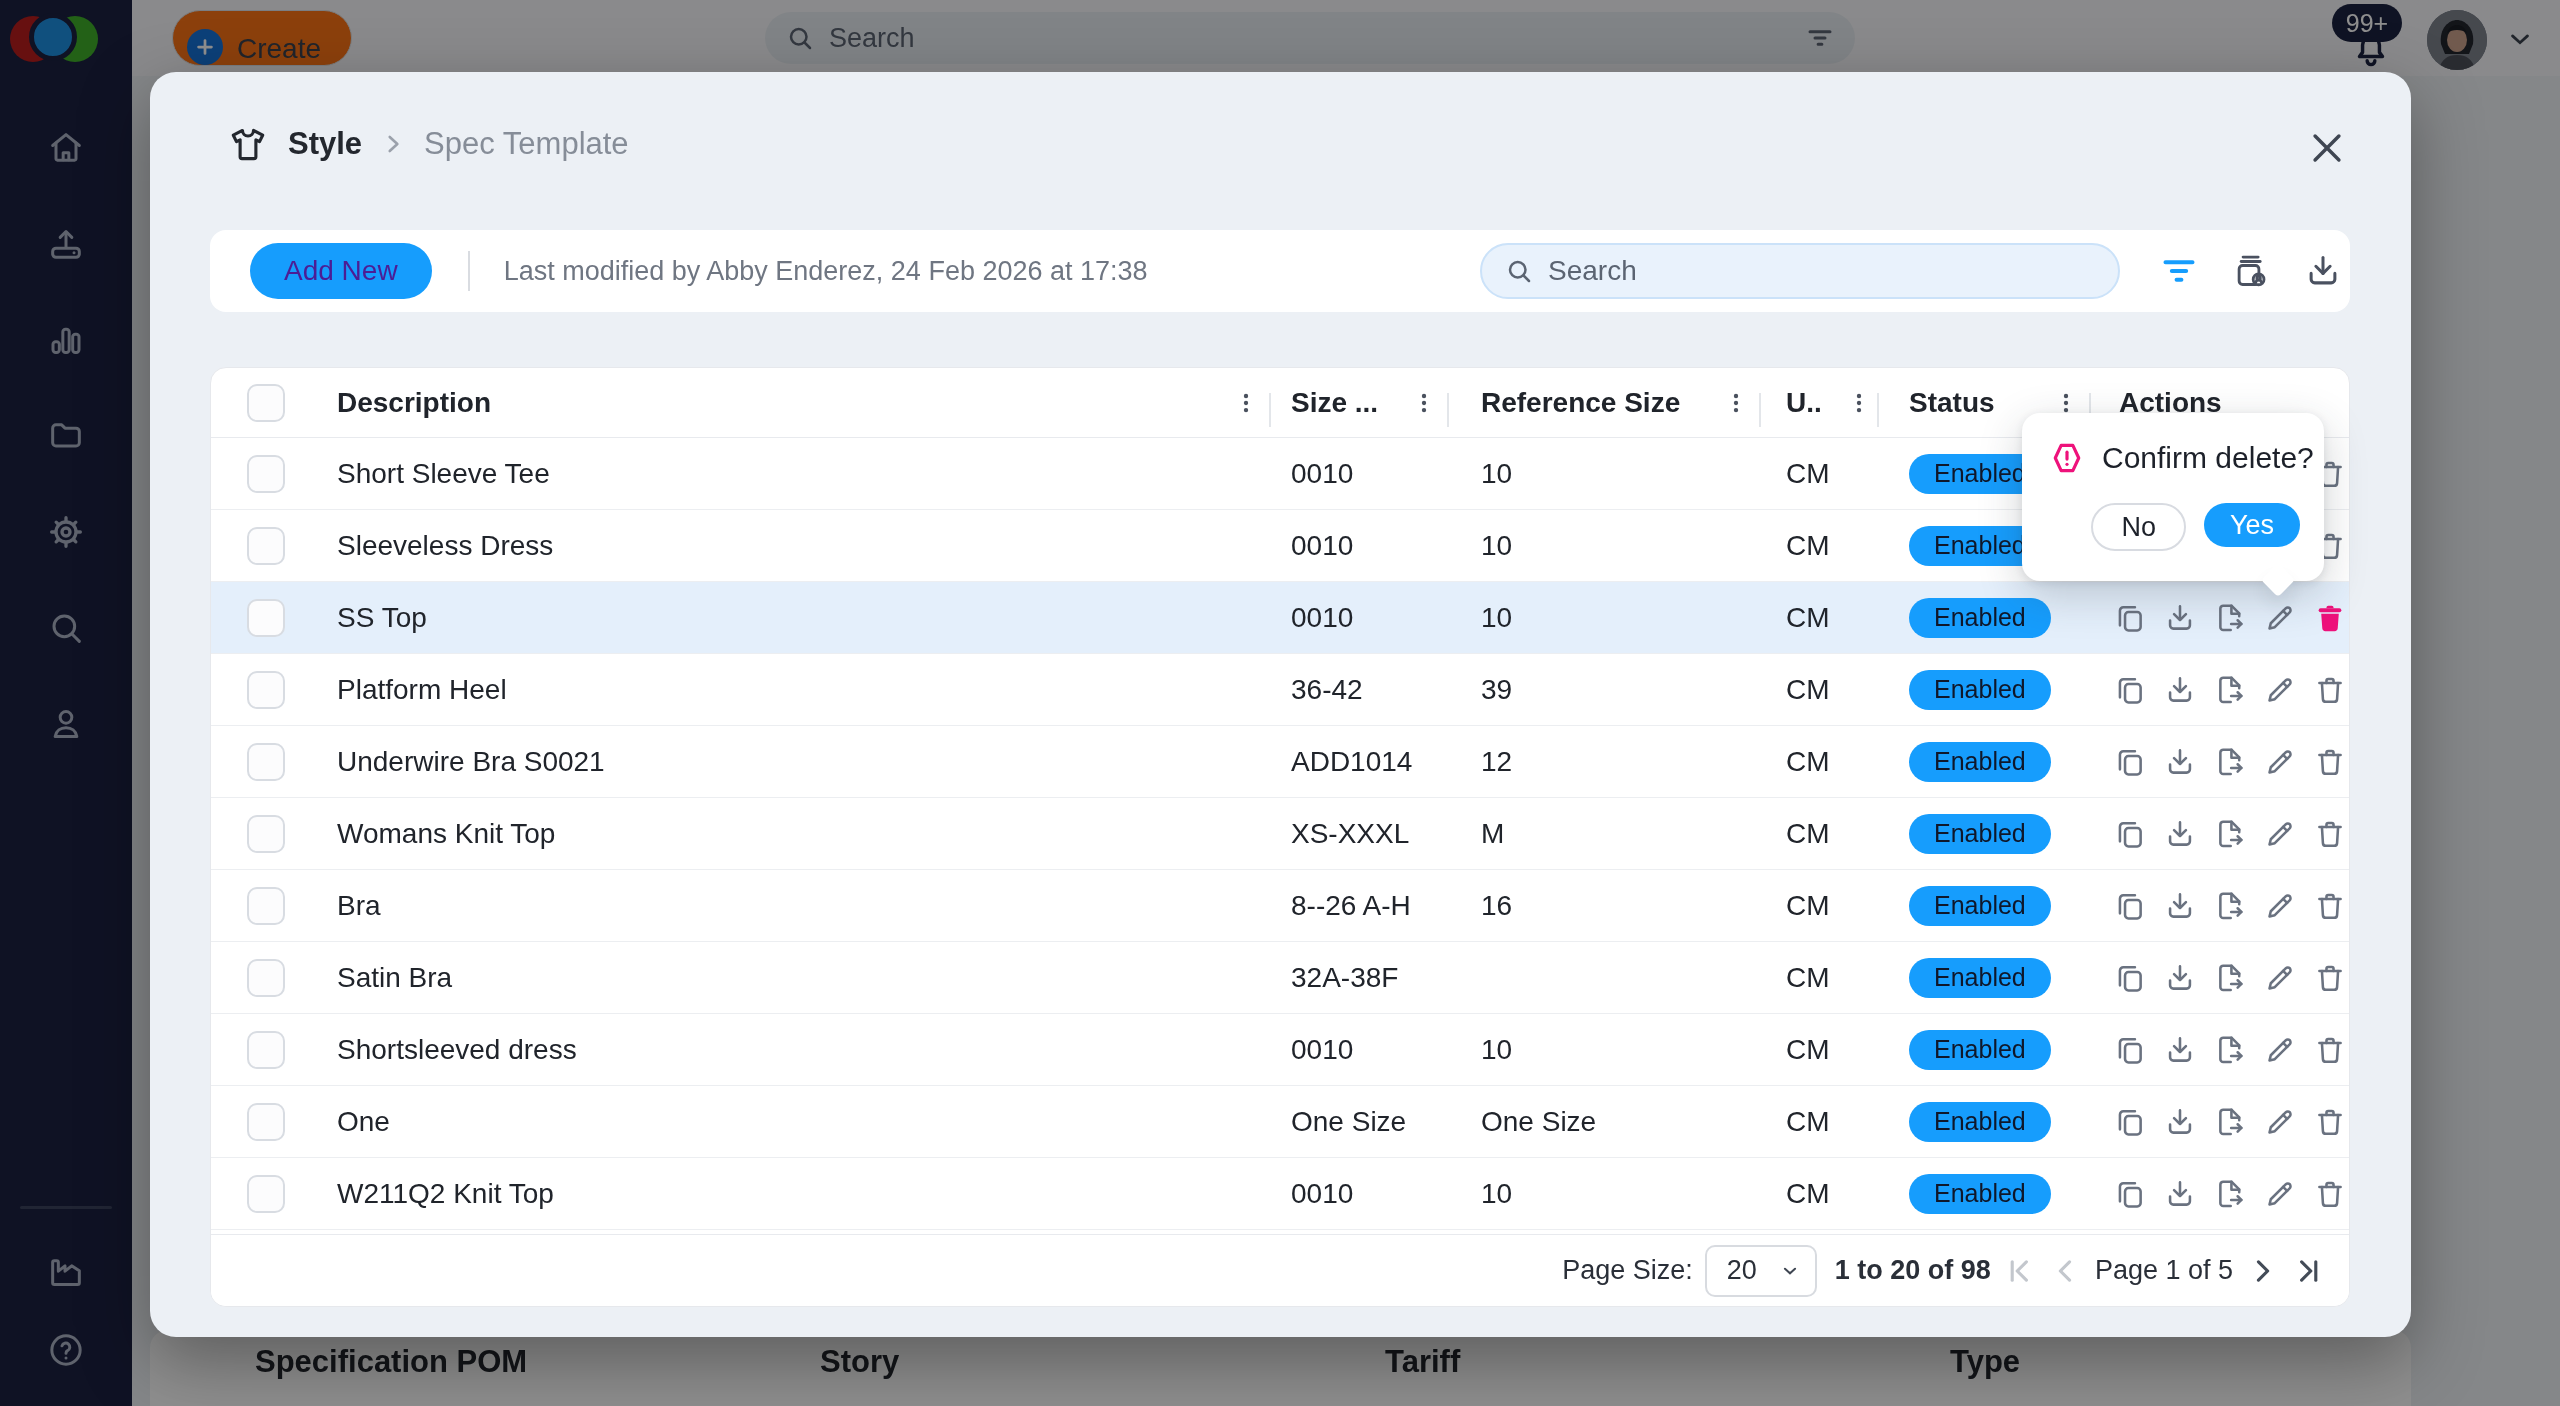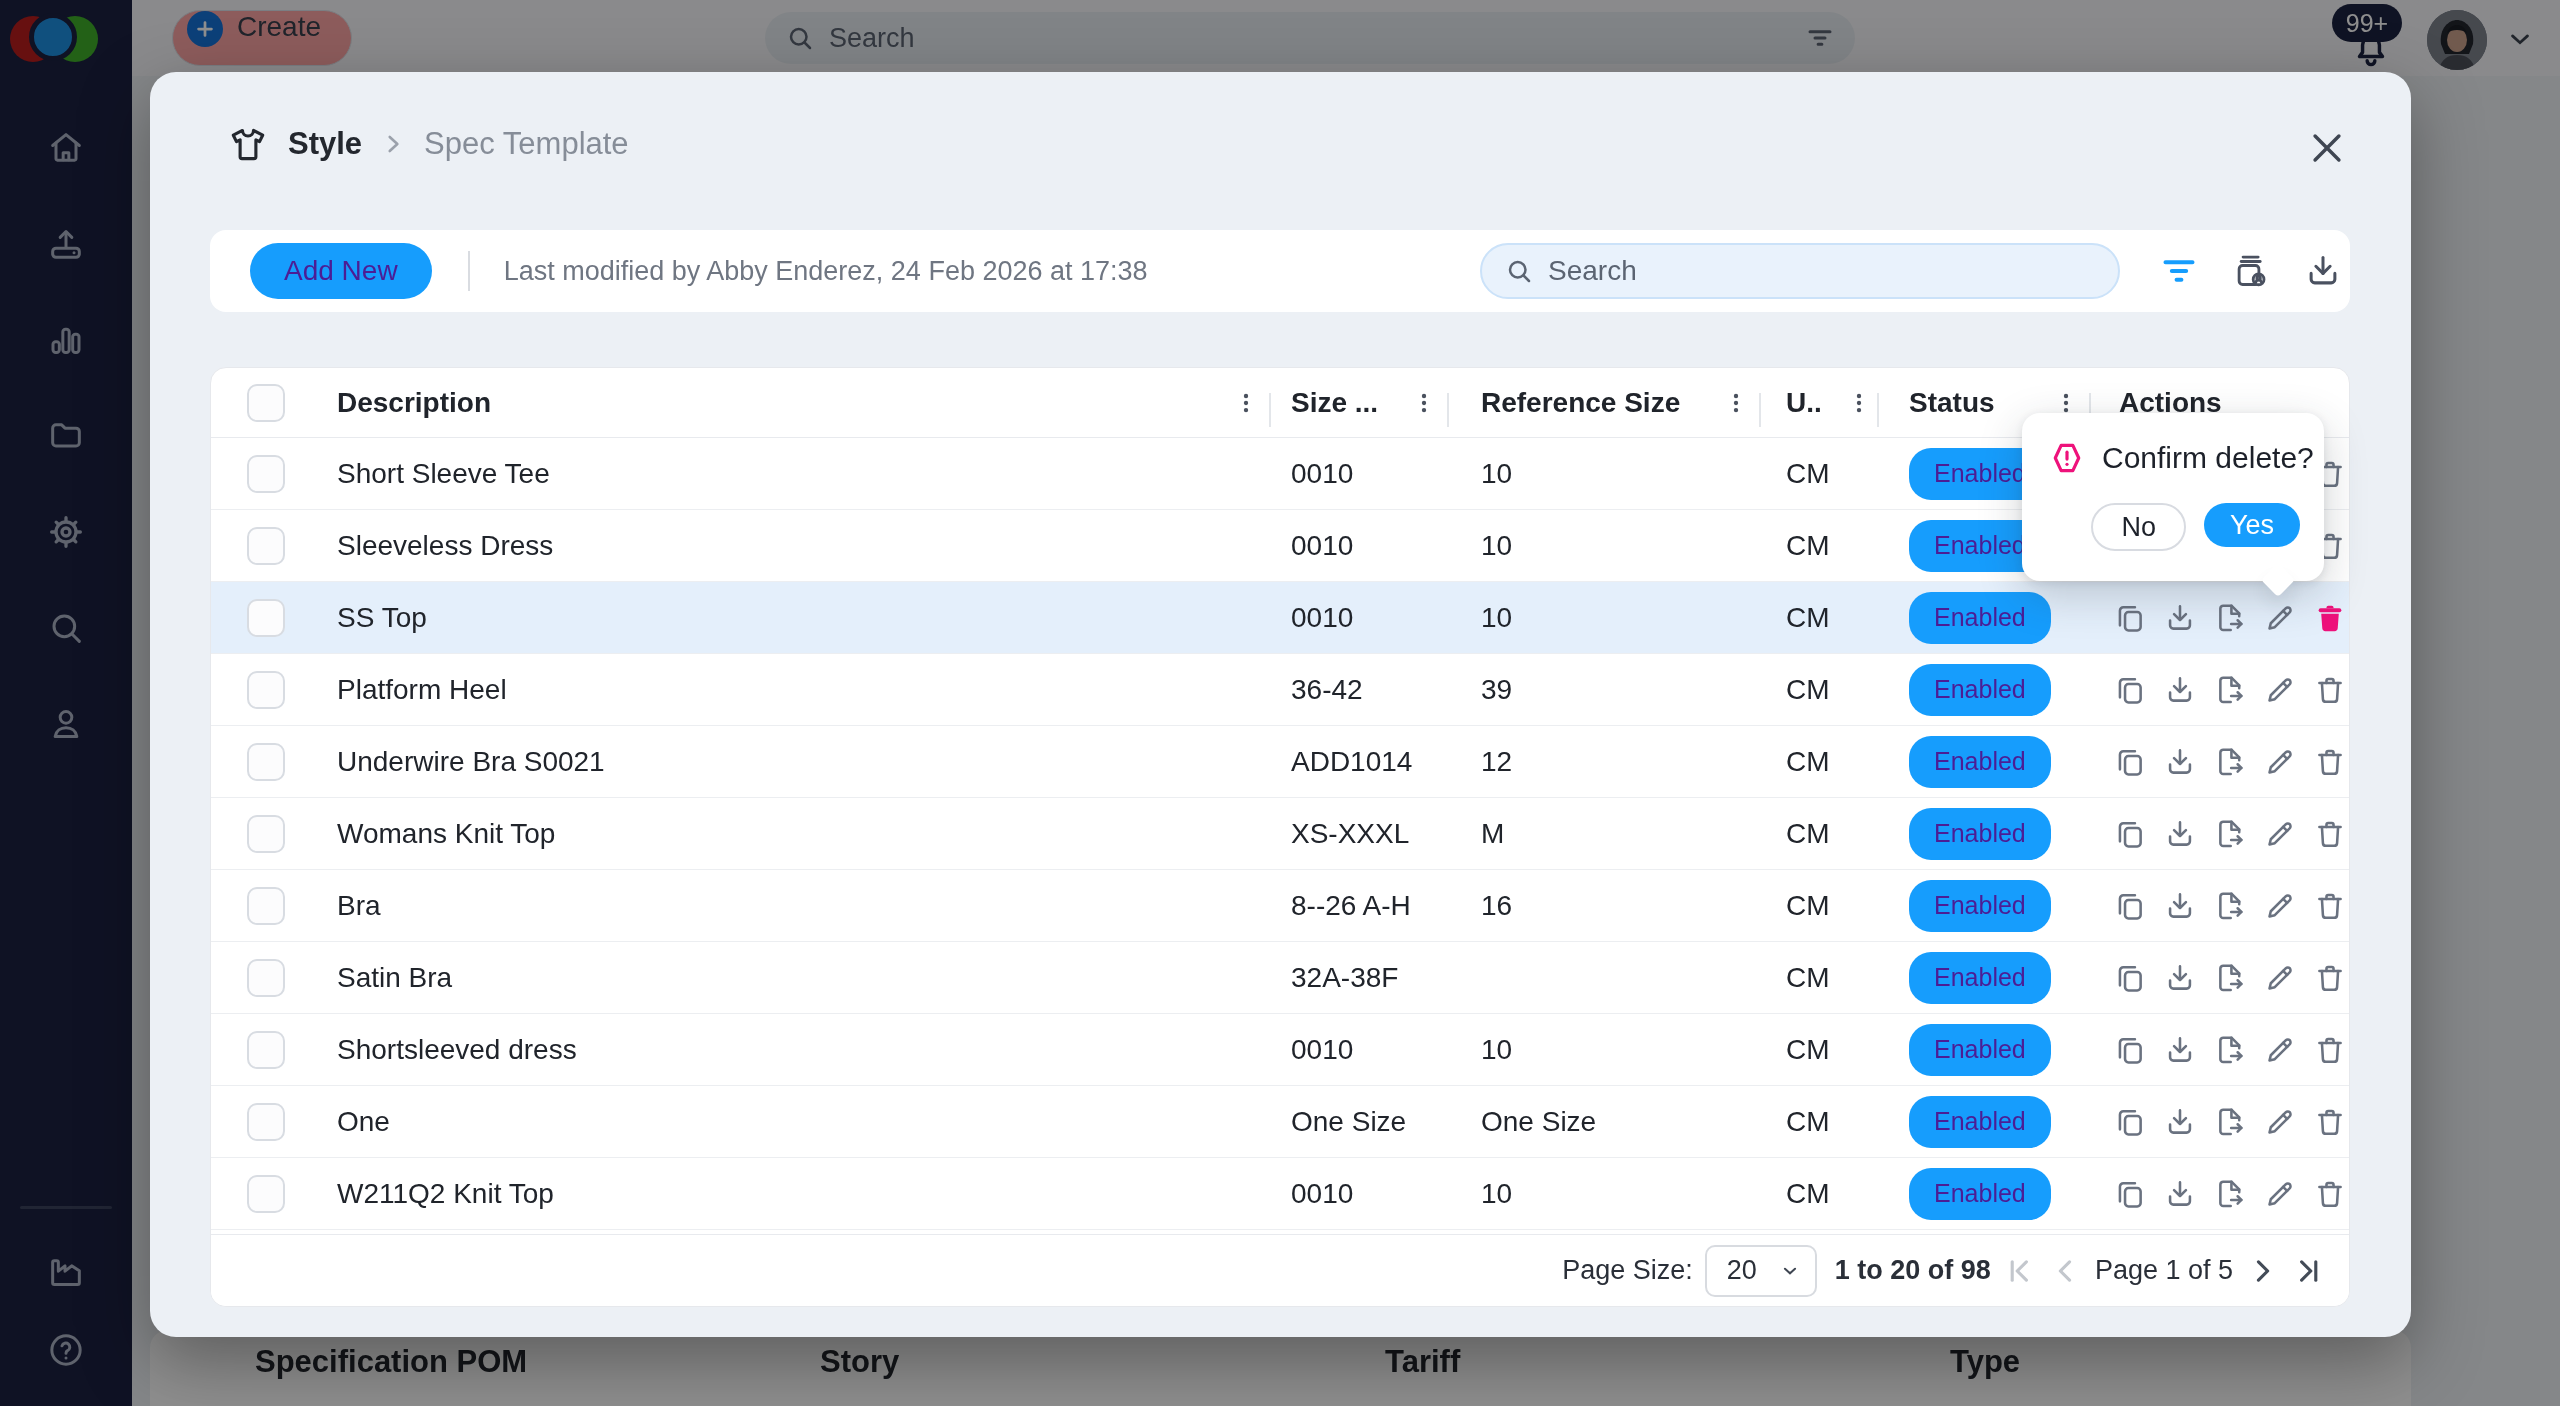--- a/index.html
+++ b/index.html
@@ -5,21 +5,21 @@
   * { margin:0; padding:0; box-sizing:border-box; }
   html,body { width:2560px; height:1406px; overflow:hidden; }
   body { font-family:"Liberation Sans", sans-serif; position:relative; background:#eef0f4; }
 
   
   #page { position:absolute; inset:0; z-index:0; }
 
   
   #topbar { position:absolute; left:98px; top:0; width:2462px; height:76px; background:#f6f7f9; }
   .create-btn { position:absolute; left:74px; top:10px; height:56px; padding:0 30px 0 14px;
-    background:#fca5a5; border:1.5px solid #dbe1e9; border-radius:28px; display:flex; align-items:flex-start; gap:14px; cursor:pointer; }
+    background:#f97316; border:1.5px solid #dbe1e9; border-radius:28px; display:flex; align-items:flex-end; gap:14px; cursor:pointer; }
   .create-btn .plus-circle { width:36px; height:36px; border-radius:50%; background:#1672d8; color:#fff;
     display:flex; align-items:center; justify-content:center; }
   .create-btn span.lbl { font-size:28px; color:#3a414d; }
   .topbar-search { position:absolute; left:667px; top:12px; width:1090px; height:52px; border-radius:26px;
     background:#e7ebf1; display:flex; align-items:center; padding:0 20px; gap:14px; color:#5b6472; }
   .topbar-search input { flex:1; border:none; outline:none; background:transparent; font-size:27px; color:#4a5160;
     font-family:"Liberation Sans",sans-serif; }
   .topbar-search input::placeholder { color:#5b6472; opacity:1; }
   .bell-wrap { position:absolute; left:2234px; top:2px; width:80px; height:72px; }
   .bell-wrap svg.bell { position:absolute; left:16px; top:22px; }
@@ -84,22 +84,22 @@
   .th:not(.no-div)::after { content:""; position:absolute; right:0; top:18px; width:2px; height:34px; background:#e3e6ea; }
   .kebab { width:26px; height:26px; margin-right:12px; flex:0 0 auto; cursor:pointer; }
   .pad-desc { padding-left:16px; } .pad-size { padding-left:20px; } .pad-ref { padding-left:32px;align-items:center; }
   .pad-uom { padding-left:25px; } .pad-status { padding-left:30px; } .pad-actions { padding-left:28px; }
   .tbody { flex:1; overflow:hidden; }
   .trow { height:72px; border-bottom:1.5px solid #eceef1; background:#fff; }
   .trow.highlighted { background:#e4effb; }
   .cell { font-size:28px; color:#20242b; white-space:nowrap; }
   .cb-cell { display:flex; justify-content:center; }
   .checkbox { width:38px; height:38px; border:2.5px solid #d8dce2; border-radius:10px; background:#fcfcfd; cursor:pointer; }
-  .status-badge { display:inline-flex; align-items:center; justify-content:center; height:52px; padding:0 25px;
-    border-radius:22px; background:#169dfd; color:#4c1d95; font-size:25px; }
+  .status-badge { display:inline-flex; align-items:center; justify-content:center; height:40px; padding:0 25px;
+    border-radius:22px; background:#169dfd; color:#0f172a; font-size:25px; }
   .actions-cell { display:flex; align-items:center; gap:16px; padding-left:22px; }
   .act-icon { width:34px; height:34px; color:#6a7280; cursor:pointer; flex:0 0 auto; }
   .trash-filled { display:none; color:#ee127b; }
   .trow.delete-pending .trash-filled { display:block; }
 
   
   .tfoot { height:72px; border-top:1.5px solid #e8eaee; display:flex; align-items:center; justify-content:flex-end;
     gap:12px; padding-right:24px; background:#fff; }
   .ps-label { font-size:27px; color:#2a2f38; }
   .ps-select { width:112px; height:52px; border:2px solid #d8dbe0; border-radius:10px; display:flex; align-items:center;

